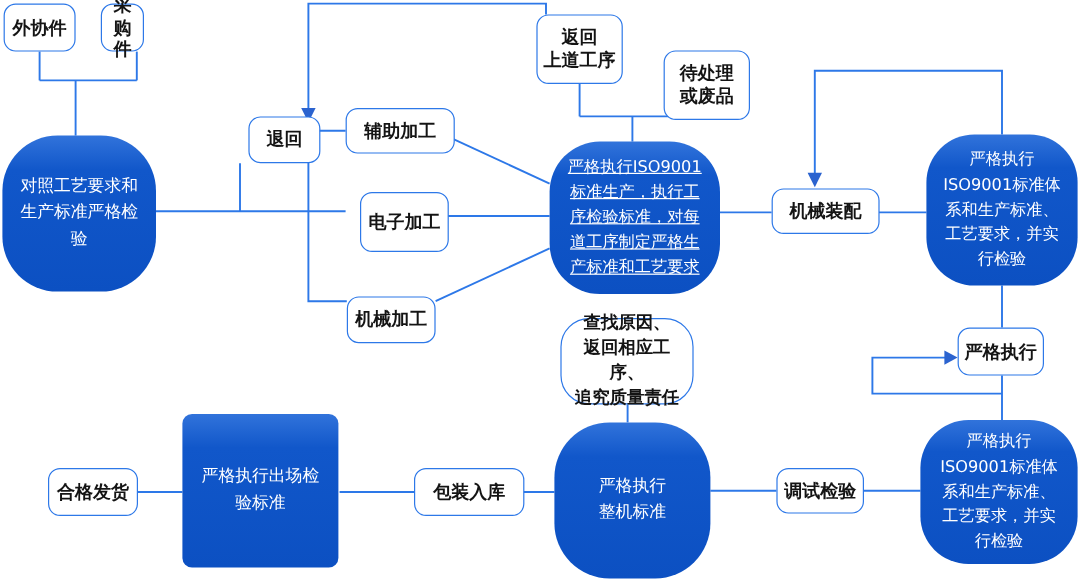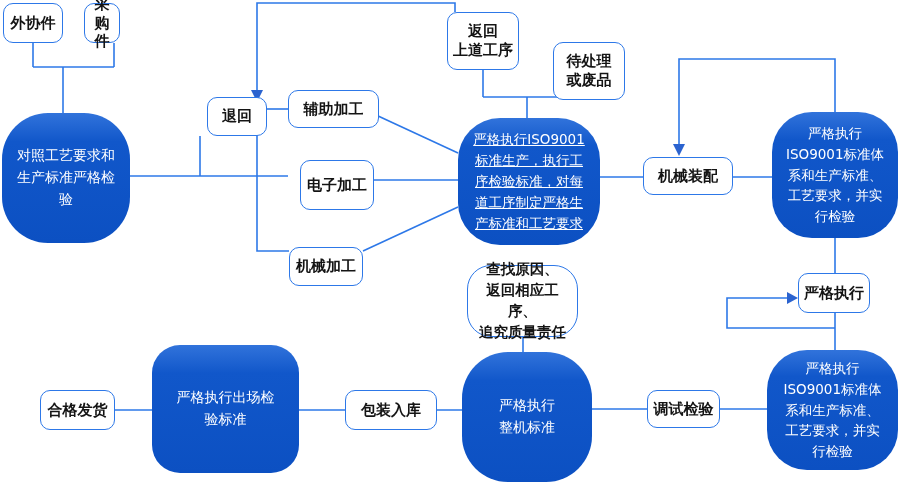--- a/index.html
+++ b/index.html
@@ -98,16 +98,16 @@
 系和生产标准、
 工艺要求，并实
 行检验</div>
   <div class="node bnode" style="left:767px;top:350px;width:131px;height:120px;border-radius:40px;">严格执行
 ISO9001标准体
 系和生产标准、
 工艺要求，并实
 行检验</div>
   <div class="node bnode" style="left:462px;top:352px;width:130px;height:130px;border-radius:46px;font-size:14px;">严格执行
 整机标准</div>
-  <div class="node bnode" style="left:152px;top:345px;width:147px;height:128px;border-radius:28px;font-size:14px;">严格执行出场检
+  <div class="node bnode" style="left:152px;top:345px;width:130px;height:128px;border-radius:8px;font-size:14px;">严格执行出场检
 验标准</div>
 
 </div>
 
 </body></html>

